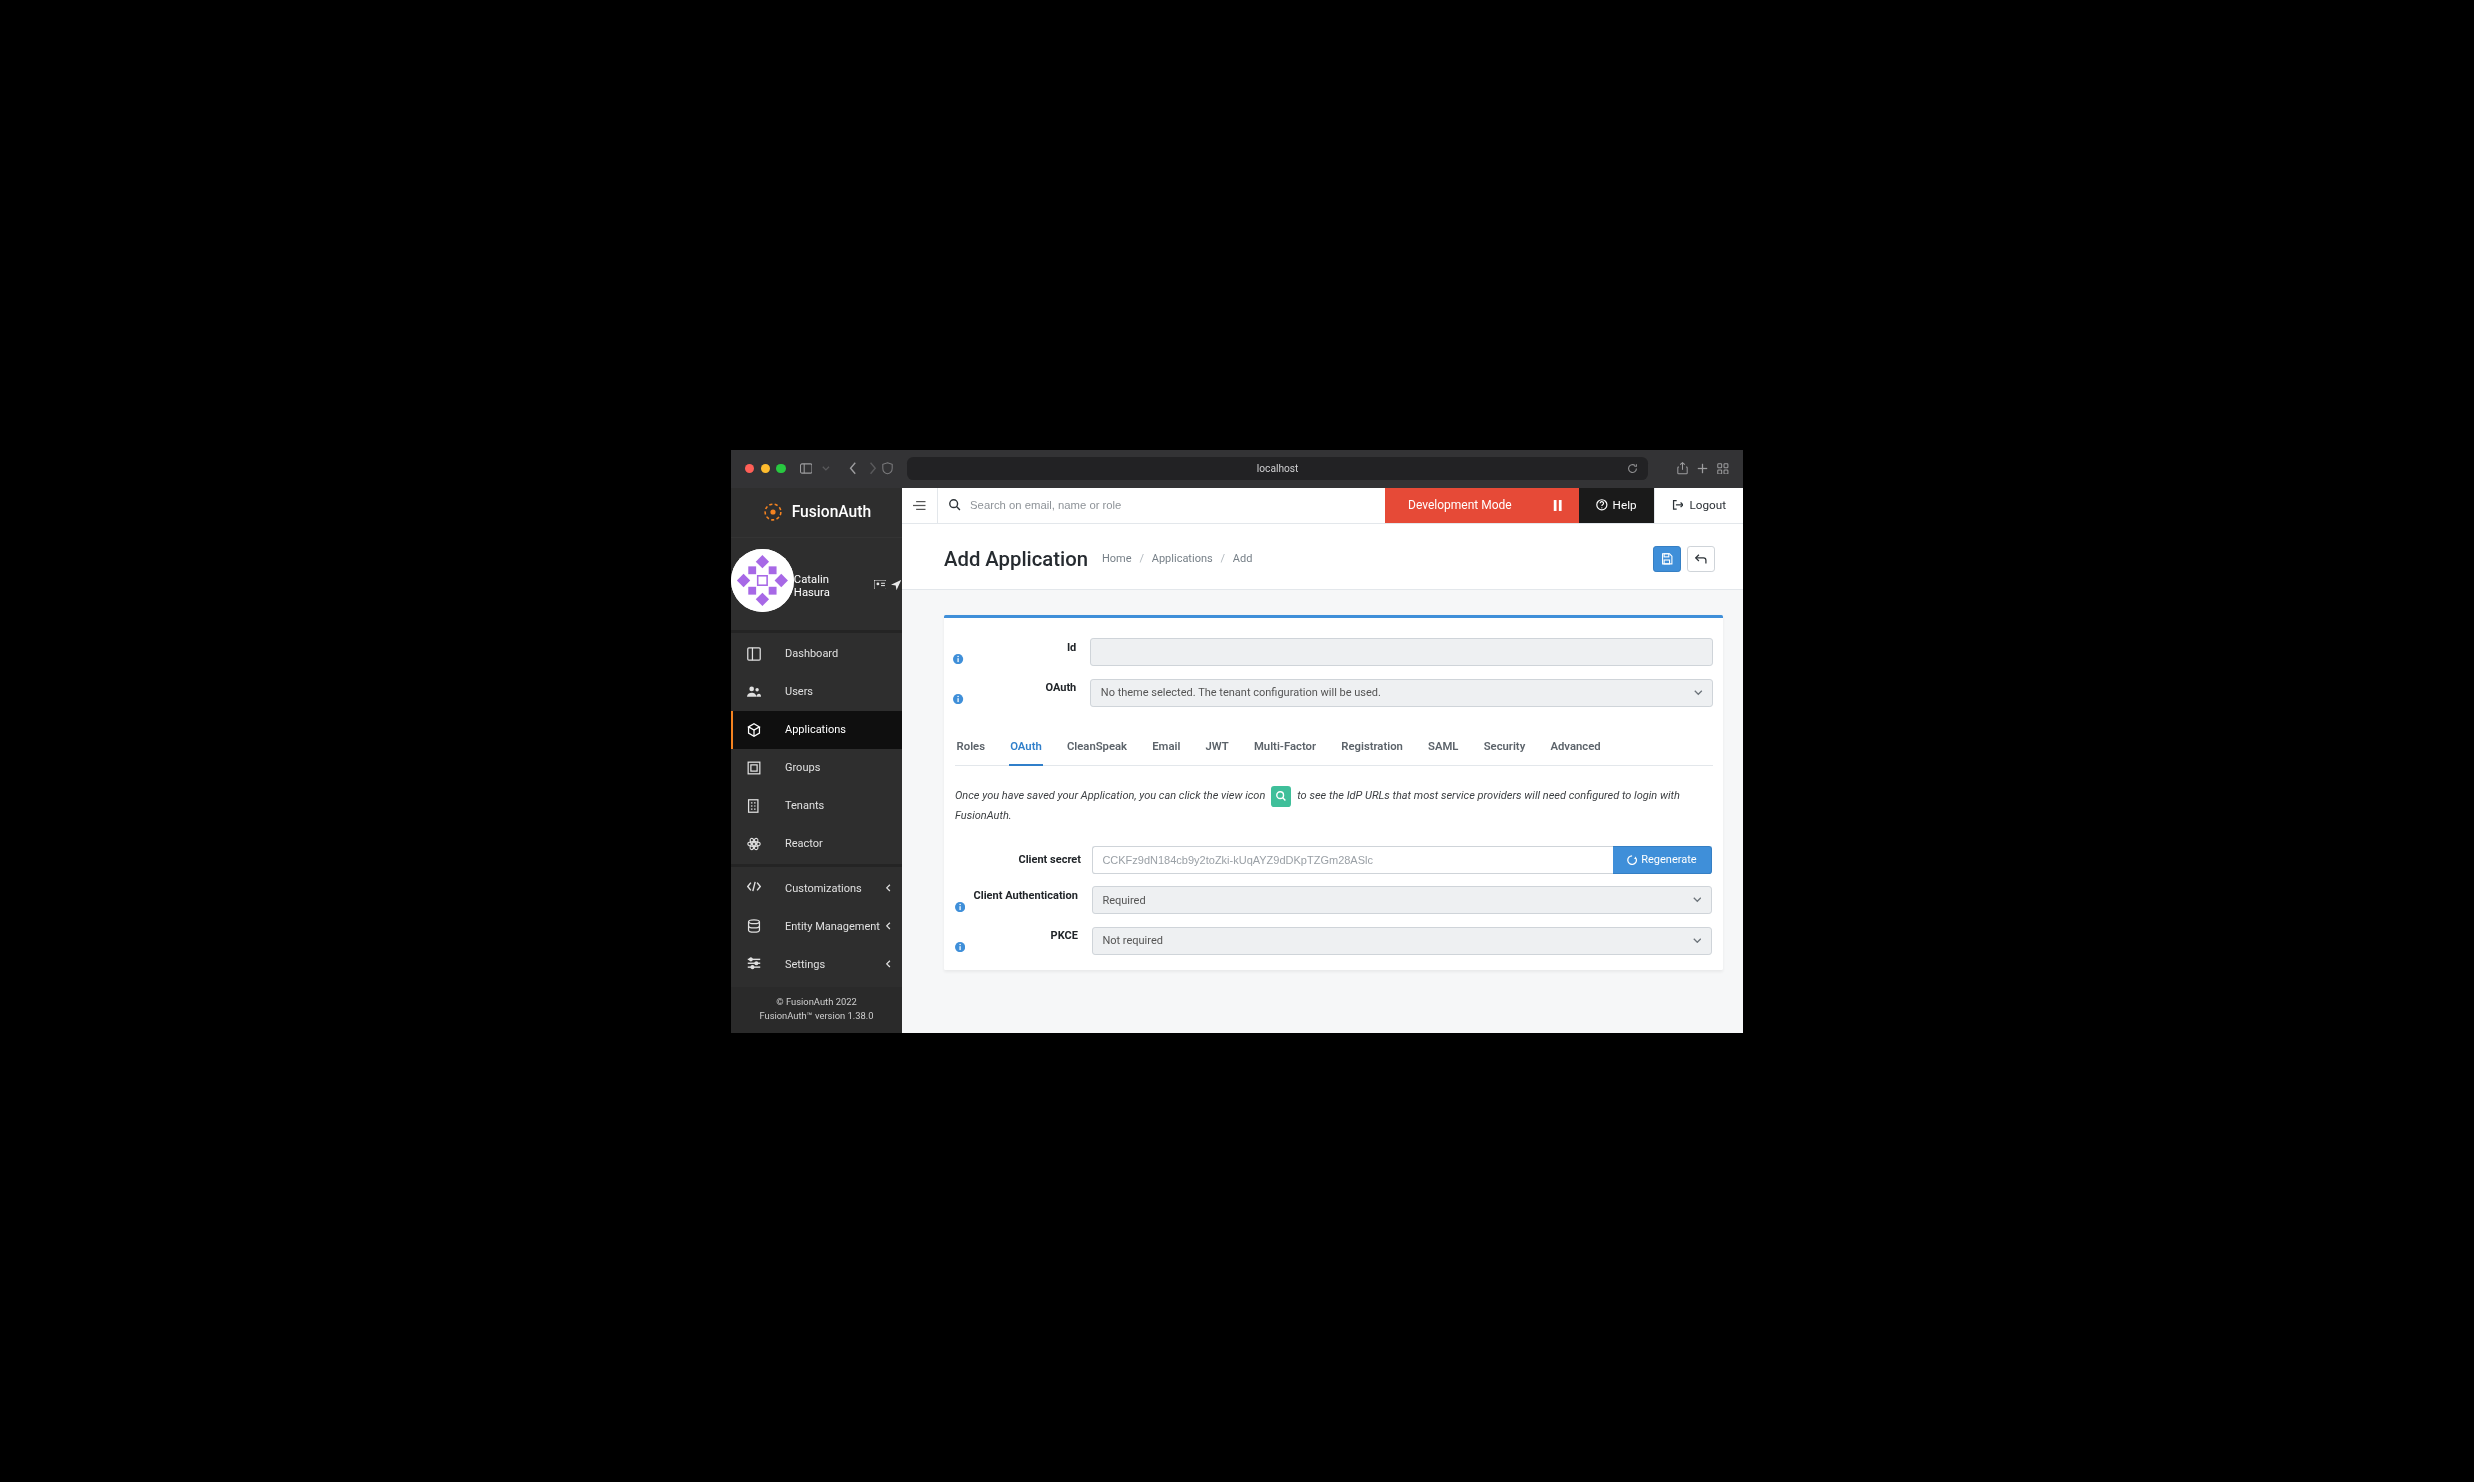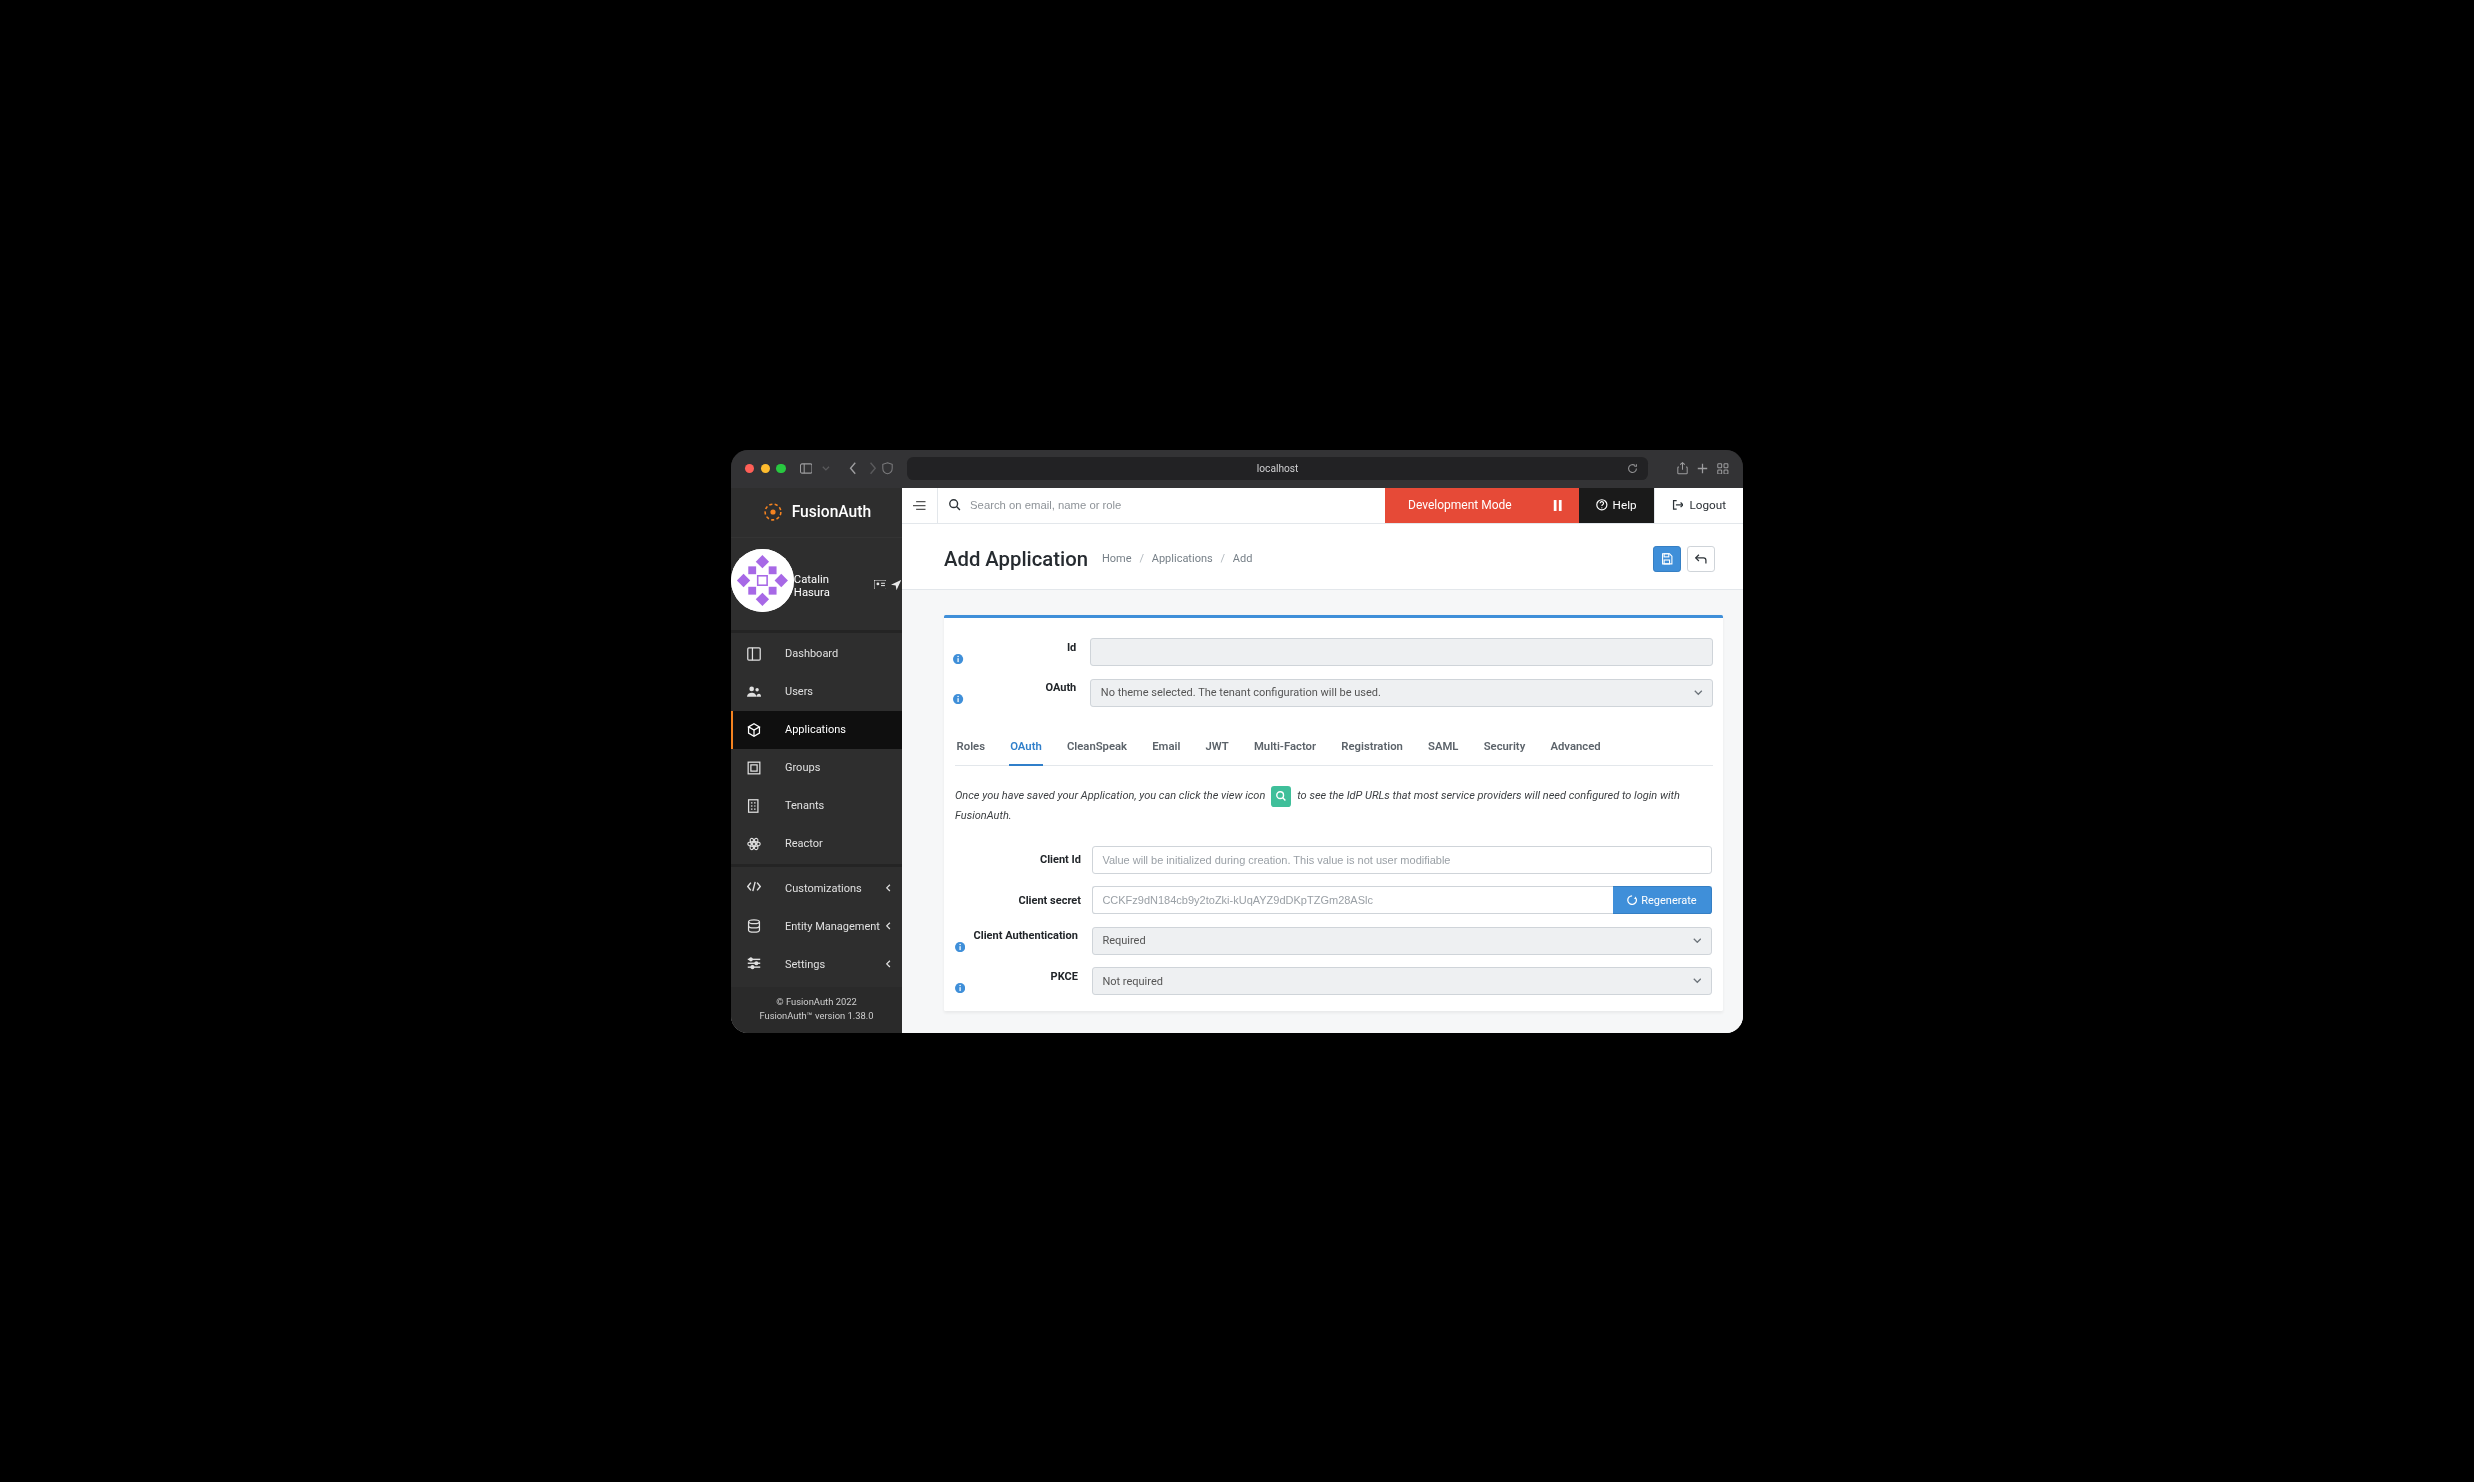--- a/index.html
+++ b/index.html
@@ -12,21 +12,21 @@
     display:flex;
     align-items:center;
     justify-content:center;
   }
 
   
   .browser-window {
     width:1012px;
     height:583px;
     background:#1f1f1f;
-    border-radius:17px;
+    border-radius:0;
     overflow:hidden;
     box-shadow:0 7.8px 31px rgba(0,0,0,.6);
     display:flex;
     flex-direction:column;
   }
   .title-bar {
     height:38px;
     background:#333335;
     display:flex;
     align-items:center;
@@ -632,26 +632,20 @@
               <span>Once you have saved your Application, you can click the view icon</span>
               <span class="inline-icon-btn">
                 <svg width="10.2" height="10.2" viewBox="0 0 13 13" fill="none" stroke="#fff" stroke-width="1.8">
                     <circle cx="5.3" cy="5.3" r="4.3"></circle>
                     <line x1="8.6" y1="8.6" x2="12" y2="12"></line>
                   </svg>
               </span>
               <span>to see the IdP URLs that most service providers will need configured to login with FusionAuth.</span>
             </div>
 
-            <div class="form-row">
-              <div class="form-label"><span>Client Id</span></div>
-              <div class="form-control-wrap">
-                <input class="input" readonly="" placeholder="Value will be initialized during creation. This value is not user modifiable" style="">
-              </div>
-            </div>
 
             <div class="form-row">
               <div class="form-label"><span>Client secret</span></div>
               <div class="form-control-wrap">
                 <div class="input-group">
                   <input class="input" readonly="" placeholder="CCKFz9dN184cb9y2toZki-kUqAYZ9dDKpTZGm28ASlc" style="">
                   <div class="addon">
                     <span>
                         <svg width="10.2" height="10.2" viewBox="0 0 13 13" fill="#fff">
                           <circle cx="6.5" cy="6.5" r="6.5" fill="none"></circle>

